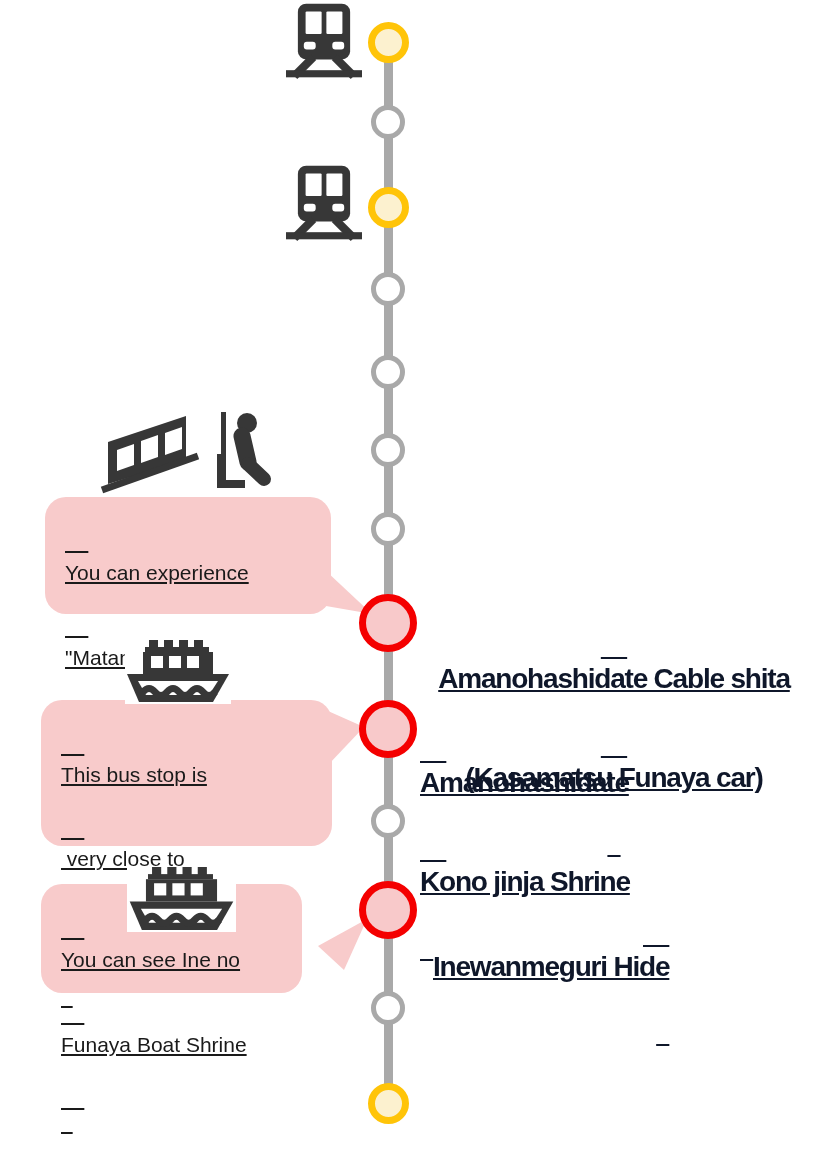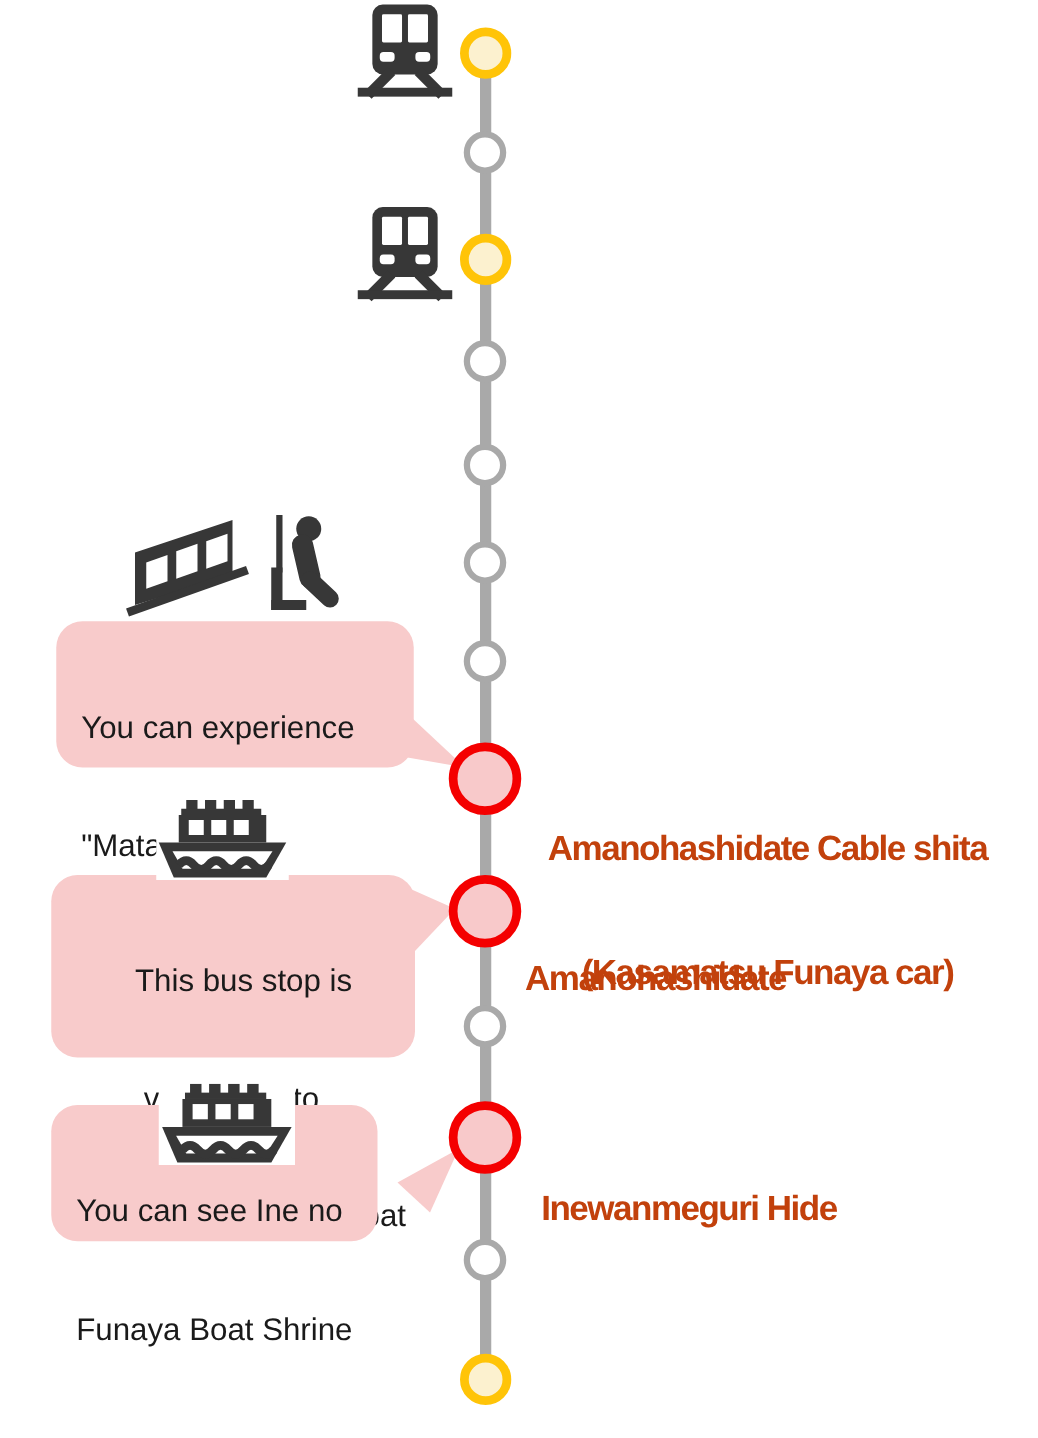--- a/index.html
+++ b/index.html
@@ -15,38 +15,38 @@
   }
 
   
   .stop { position:absolute; border-radius:50%; box-sizing:border-box; }
   .stop.major     { width:41px; height:41px; border:7px solid #FFC408; background:#FCF1CF; }
   .stop.minor     { width:34px; height:34px; border:5px solid #A9A9A9; background:#FFFFFF; }
   .stop.highlight { width:58px; height:58px; border:7px solid #F40000; background:#F8C9CA; }
 
   
   .stop-label {
-    position:absolute; color:#c2410c; font-weight:bold; font-size:28px;
-    line-height:33px; letter-spacing:-1.2px; white-space:pre;
+    position:absolute; color:#0f172a; font-weight:bold; font-size:28px;
+    line-height:33px; letter-spacing:-1.2px; white-space:pre;text-decoration:underline;
   }
   .stop-label.center { text-align:center; }
   .label-1 { left:418px; top:596px; width:392px; }
   .label-2 { left:420px; top:700px; }
-  .label-3 { left:433px; top:884px; }
+  .label-3 { left:433px; top:884px;text-align:right; }
   .label-3 .line2 { padding-left:6px; }
 
   
   .bubble {
     position:absolute; background:#F8CBCB; border-radius:21px; color:#1A1A1A;
-    font-size:25px; box-sizing:border-box; padding:9px 0 0 20px; white-space:pre;
+    font-size:21px; box-sizing:border-box; padding:9px 0 0 20px; white-space:pre;text-decoration:underline;
   }
   .bubble .bl { line-height:37px; }
   .bubble-1 { left:45px;  top:497px; width:286px; height:117px; }
   .bubble-2 { left:41px;  top:700px; width:291px; height:146px; }
-  .bubble-2 .bl { line-height:36px;margin-left:47px; }
+  .bubble-2 .bl { line-height:36px; }
   .bubble-3 { left:41px;  top:884px; width:261px; height:109px; }
 
   .tails { position:absolute; left:0; top:0; }
 
   
   .icon-plate { position:absolute; background:#ffffff; }
   .icon-plate svg { display:block; width:100%; height:100%; }
   .icon-train-1   { left:286px; top:1px;   width:76px;  height:79px; }
   .icon-train-2   { left:286px; top:163px; width:76px;  height:79px; }
   .icon-cablecar  { left:100px; top:410px; width:172px; height:86px; }
@@ -177,18 +177,19 @@
       <div class="stop minor" style="left: 371px; top: 991px;"></div>
       <div class="stop major" style="left: 367.5px; top: 1082.5px;"></div>
     </div>
 
   <div class="stop-label center label-1">
     <div>Amanohashidate Cable shita</div>
     <div>(Kasamatsu Funaya car)</div>
   </div>
   <div class="stop-label label-2">
     <div>Amanohashidate</div>
+    <div>Kono jinja Shrine</div>
   </div>
   <div class="stop-label label-3">
     <div>Inewanmeguri Hide</div>
   </div>
 
 </div>
 
 </body></html>

